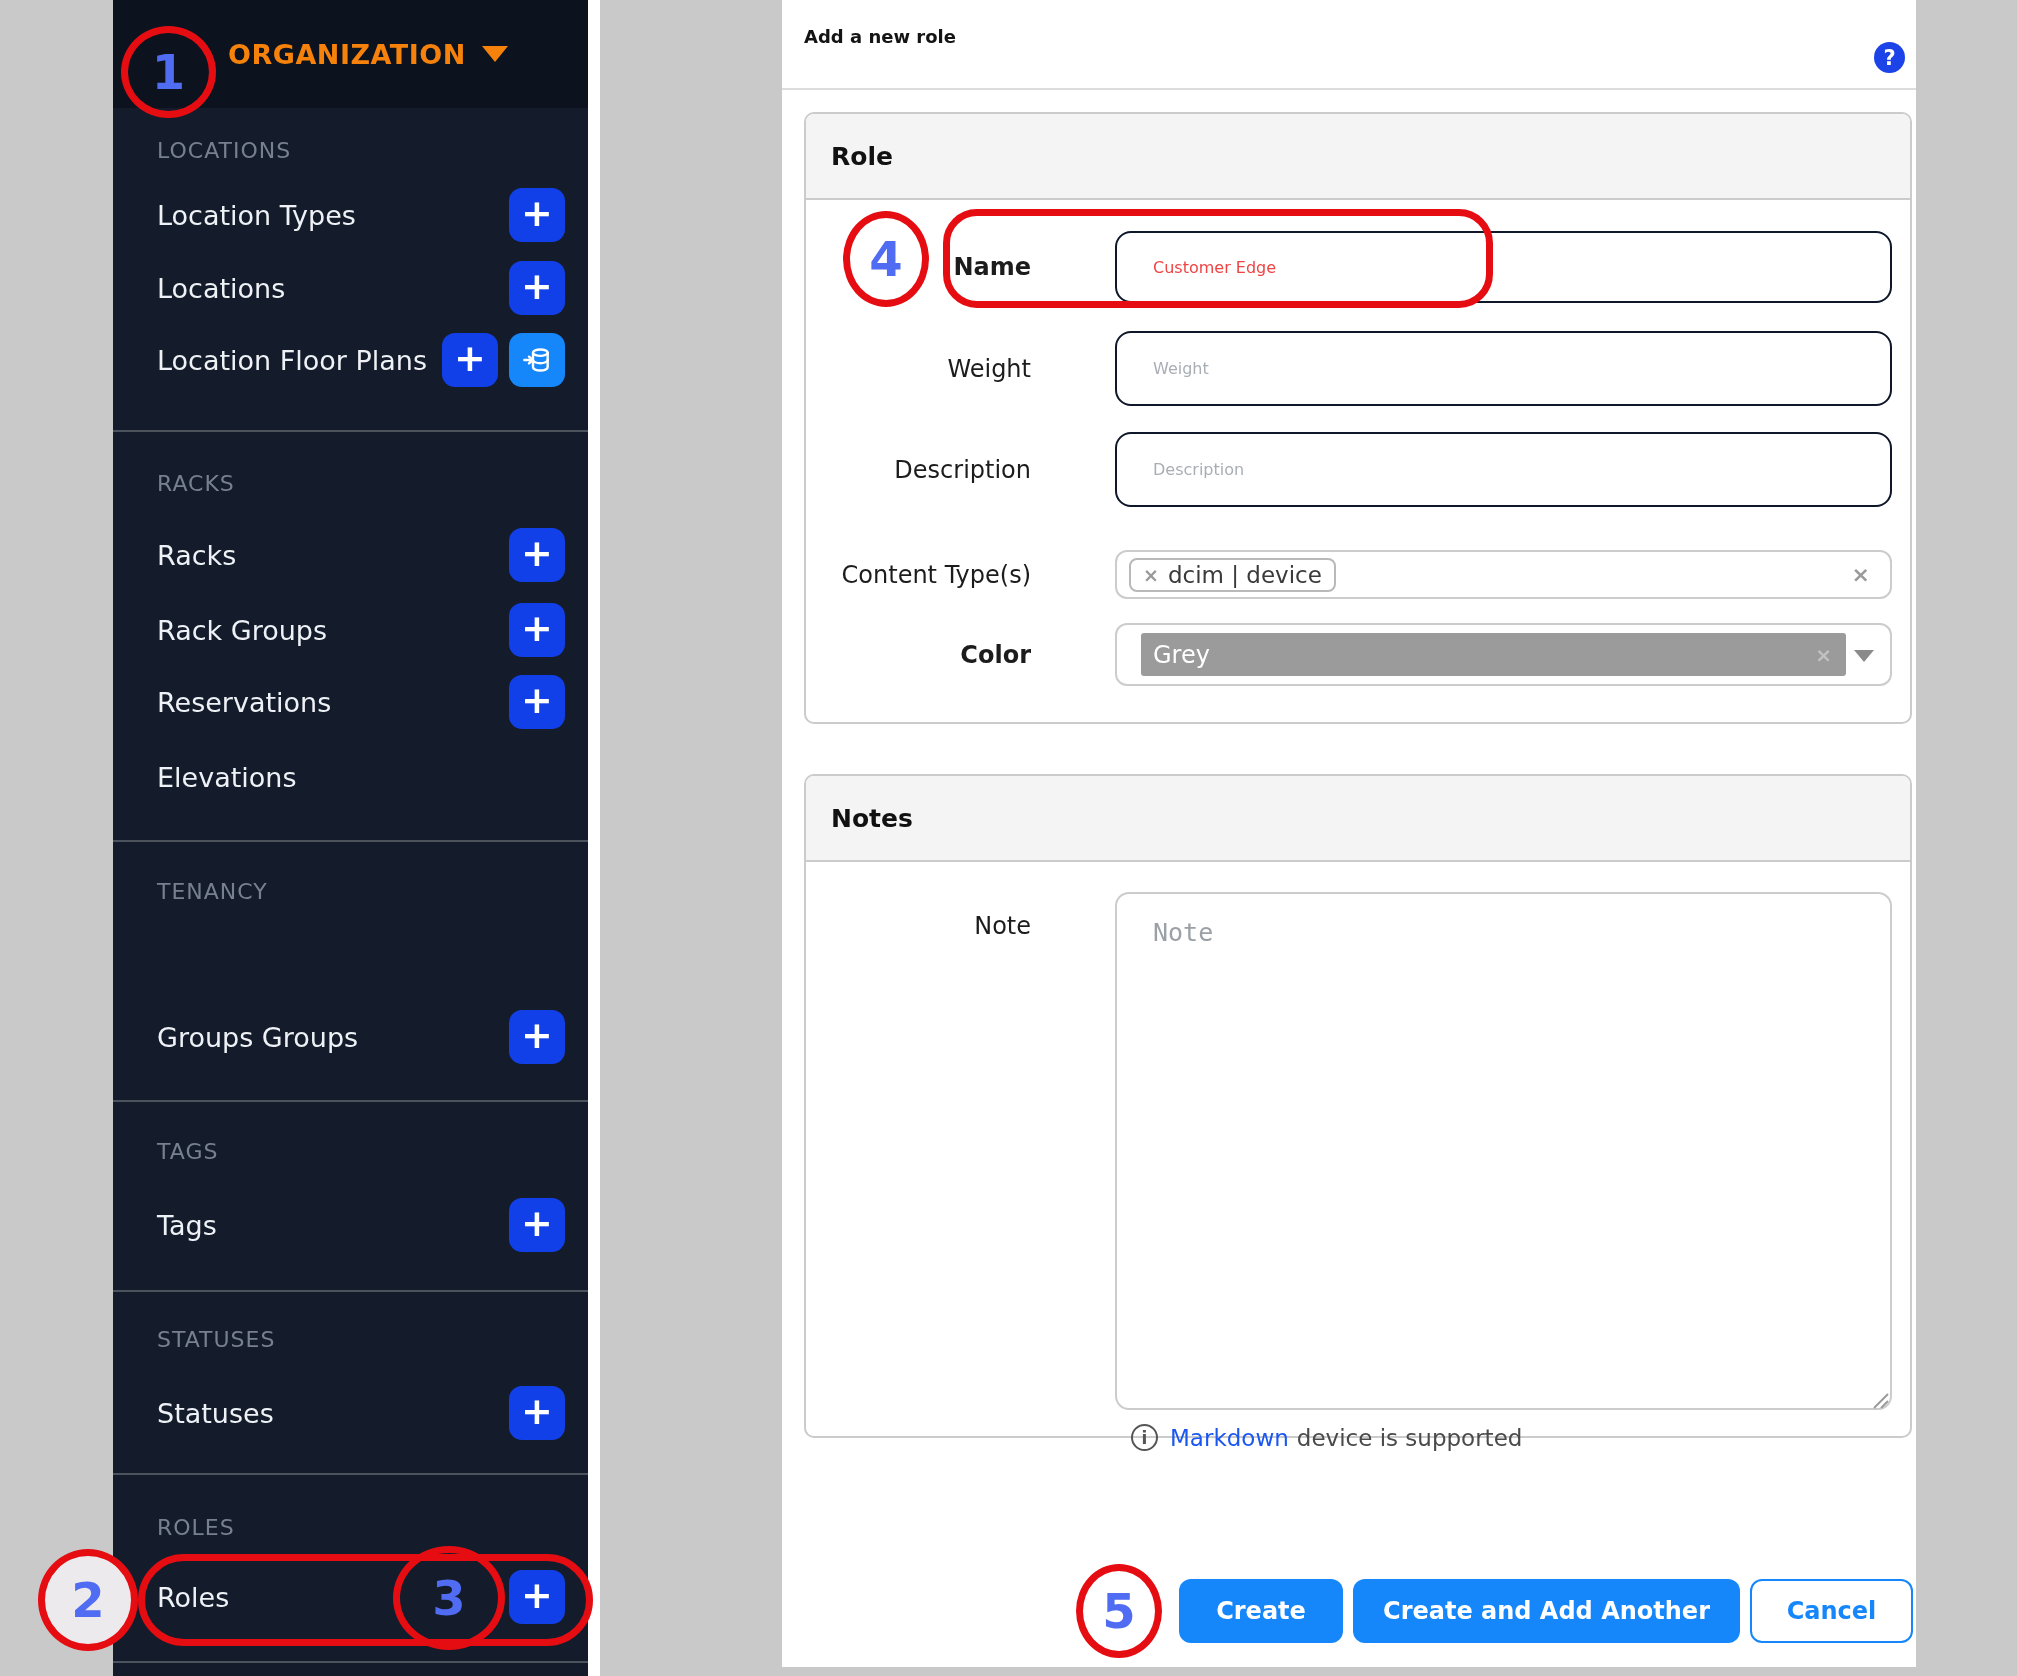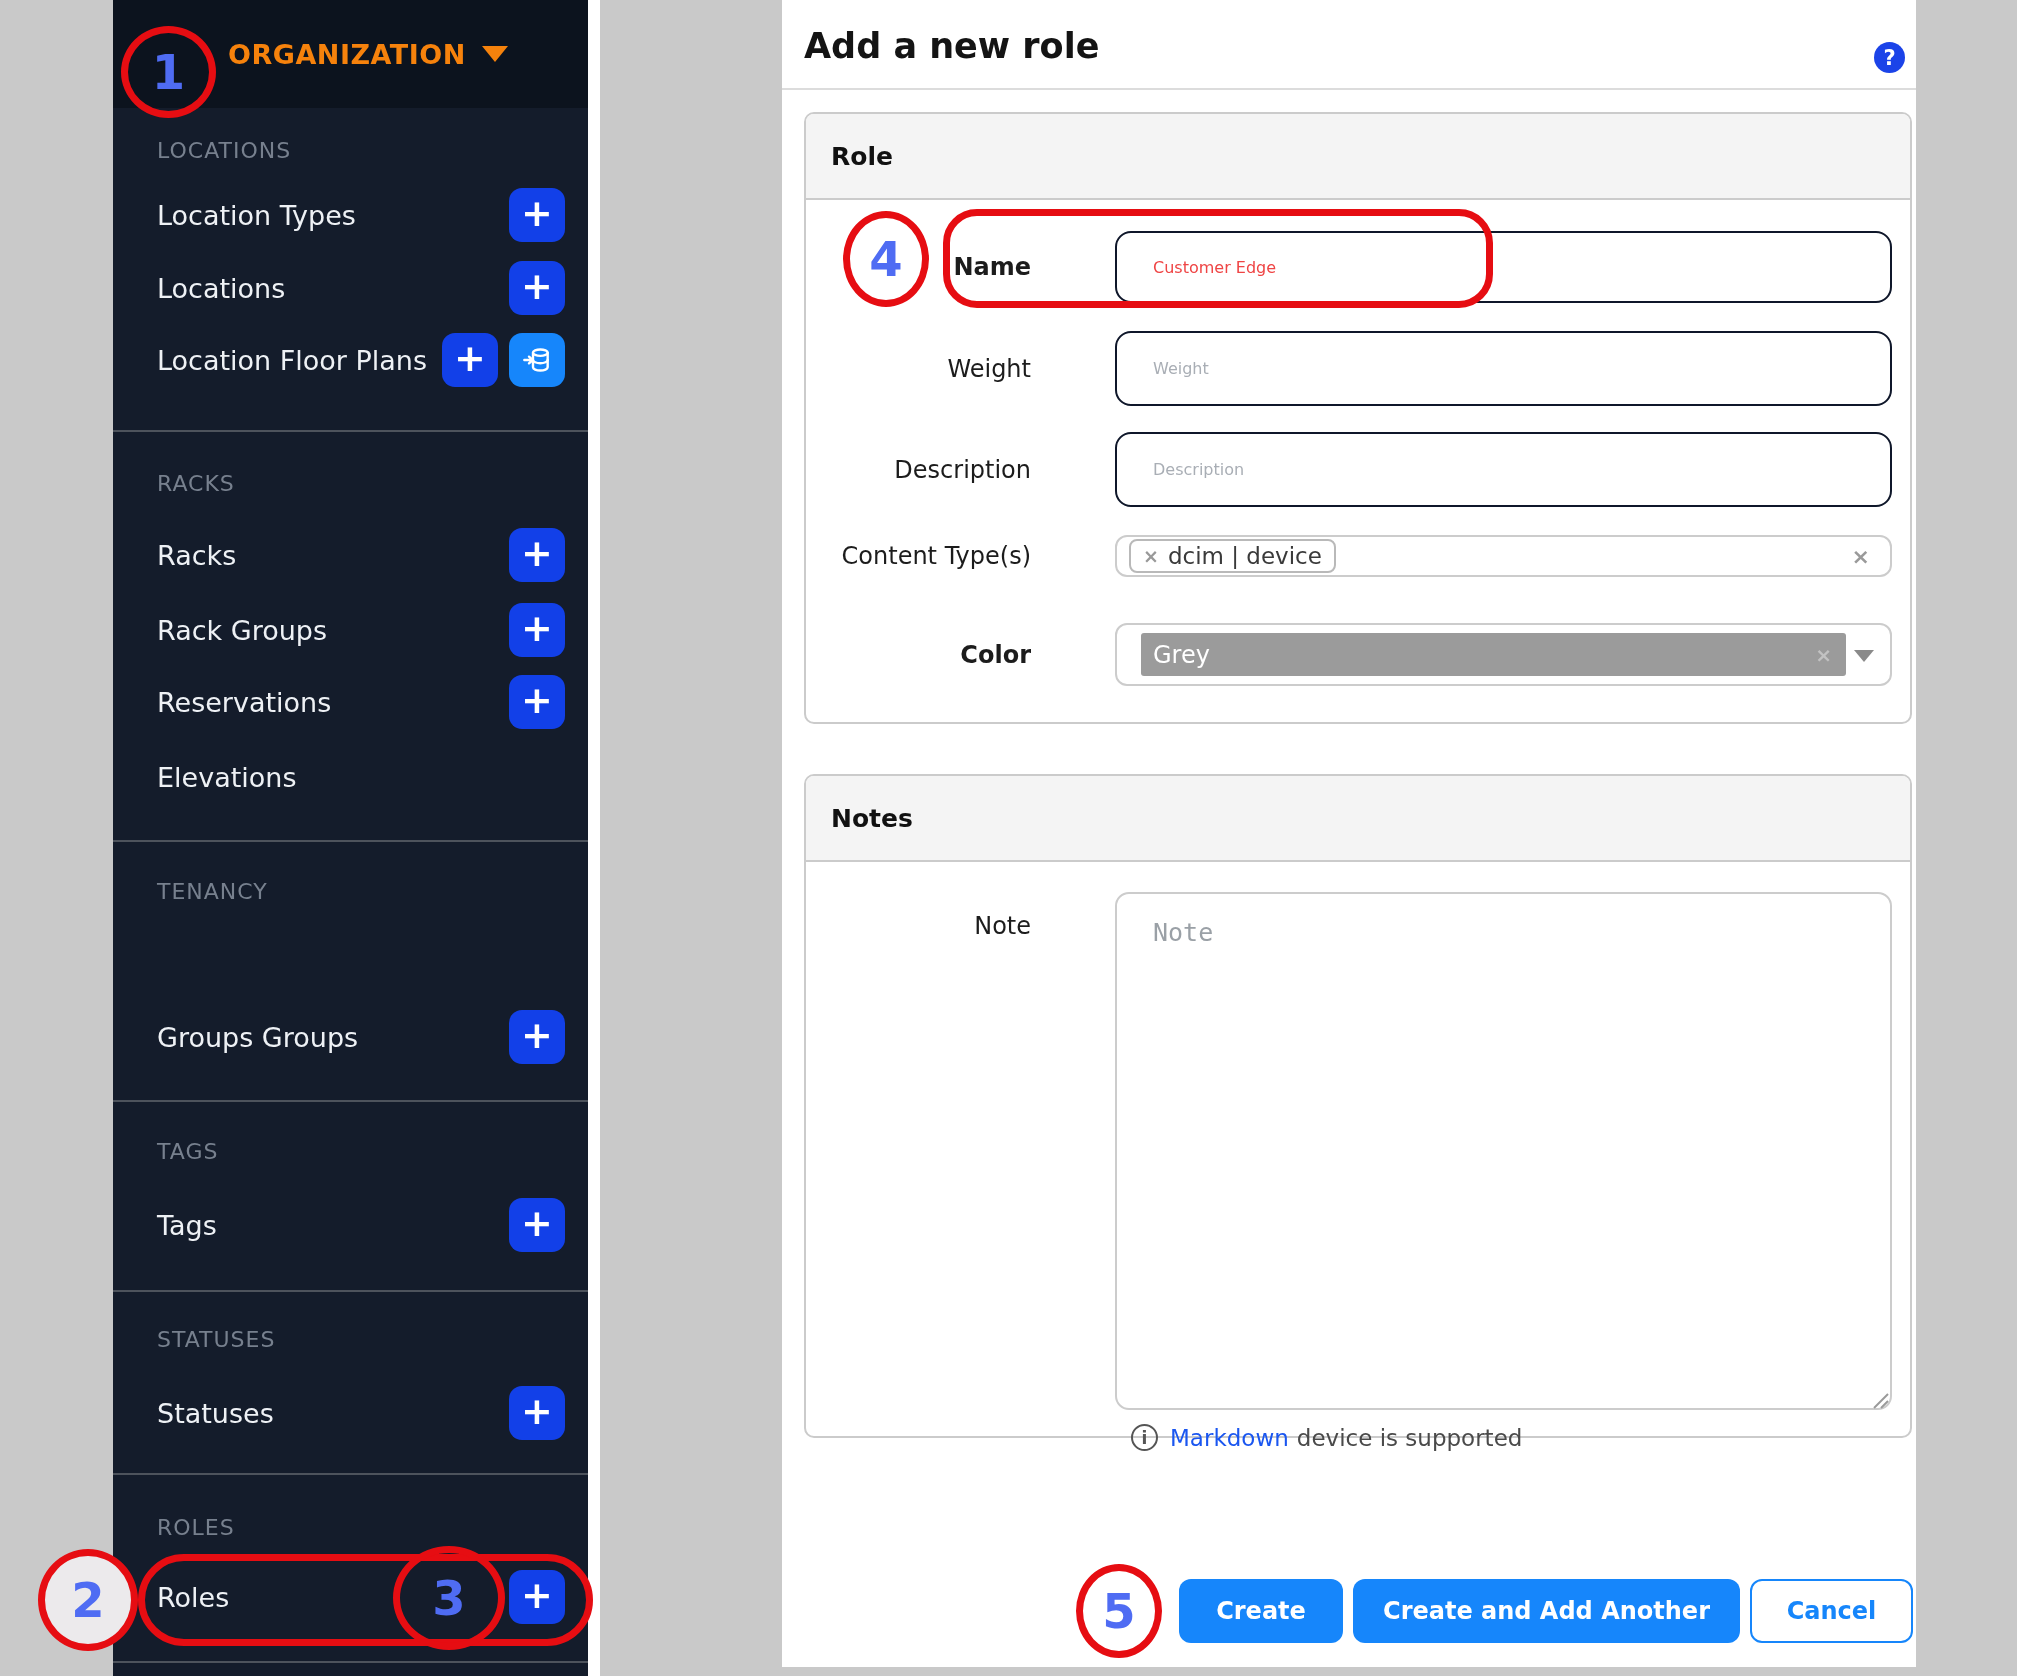--- a/index.html
+++ b/index.html
@@ -18,21 +18,21 @@
   .sb-item-label{margin-left:44px;color:#eef1f5;font-size:27px;}
   .sb-btn{position:absolute;top:1px;width:56px;height:54px;border-radius:13px;display:flex;align-items:center;justify-content:center;}
   .sb-btn.add{background:#1240e8;}
   .sb-btn.import{background:#1686fb;}
   .sb-btn .plus{color:#fff;font-size:38px;font-weight:700;line-height:1;margin-top:-4px;}
   .pos-r1{right:23px;}
   .pos-r2{right:90px;}
 
   
   .panel{position:absolute;left:782px;top:0;width:1134px;height:1667px;background:#ffffff;}
-  .panel-title{position:absolute;left:22px;top:26px;font-size:35px;font-weight:600;color:#141414;}
+  .panel-title{position:absolute;left:22px;top:26px;font-size:18px;font-weight:600;color:#141414;}
   .help-icon{position:absolute;left:1092px;top:42px;width:31px;height:31px;border-radius:50%;background:#1b43e8;color:#fff;display:flex;align-items:center;justify-content:center;font-size:21px;font-weight:700;}
   .panel-divider{position:absolute;top:88px;left:0;width:100%;height:2px;background:#dcdcdc;}
 
   .card{position:absolute;left:22px;width:1108px;background:#fff;border:2px solid #cbcbcb;border-radius:10px;box-sizing:border-box;margin-top:8px;}
   #role-card{top:104px;height:612px;}
   #notes-card{top:766px;height:664px;}
   .card-header{height:86px;background:#f4f4f4;border-bottom:2px solid #cbcbcb;border-radius:8px 8px 0 0;display:flex;align-items:center;padding-left:25px;font-size:25px;font-weight:700;color:#111;box-sizing:border-box;}
 
   .form-row{position:absolute;left:0;width:100%;}
   .f-label{position:absolute;left:0;top:0;width:225px;height:100%;display:flex;align-items:center;justify-content:flex-end;font-size:24px;color:#1c1c1c;}
@@ -201,21 +201,21 @@
       <div class="form-row" style="top:217px;height:75px">
         <label class="f-label">Weight</label>
         <input class="f-input" type="text" placeholder="Weight" style="">
       </div>
 
       <div class="form-row" style="top:318px;height:75px">
         <label class="f-label">Description</label>
         <input class="f-input" type="text" placeholder="Description" style="">
       </div>
 
-      <div class="form-row" style="top:421px;height:42px">
+      <div class="form-row" style="top:436px;height:49px">
         <label class="f-label">Content Type(s)</label>
         <div class="select-field">
           <span class="tag">
             <span class="tag-x">×</span>
             <span>dcim | device</span>
           </span>
           <span class="clear-x">×</span>
         </div>
       </div>
 

